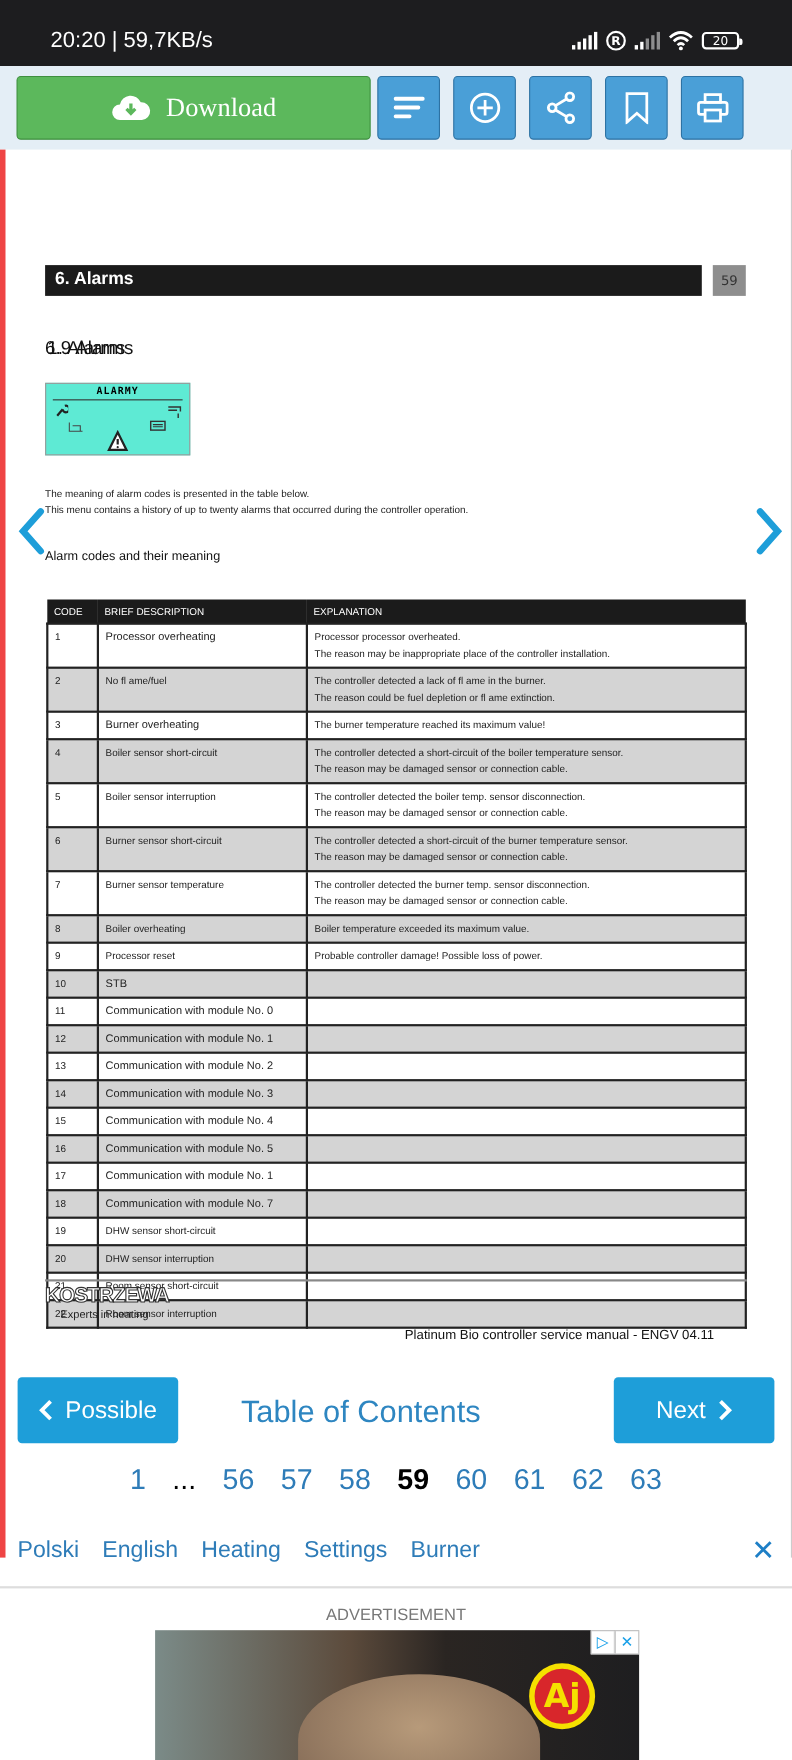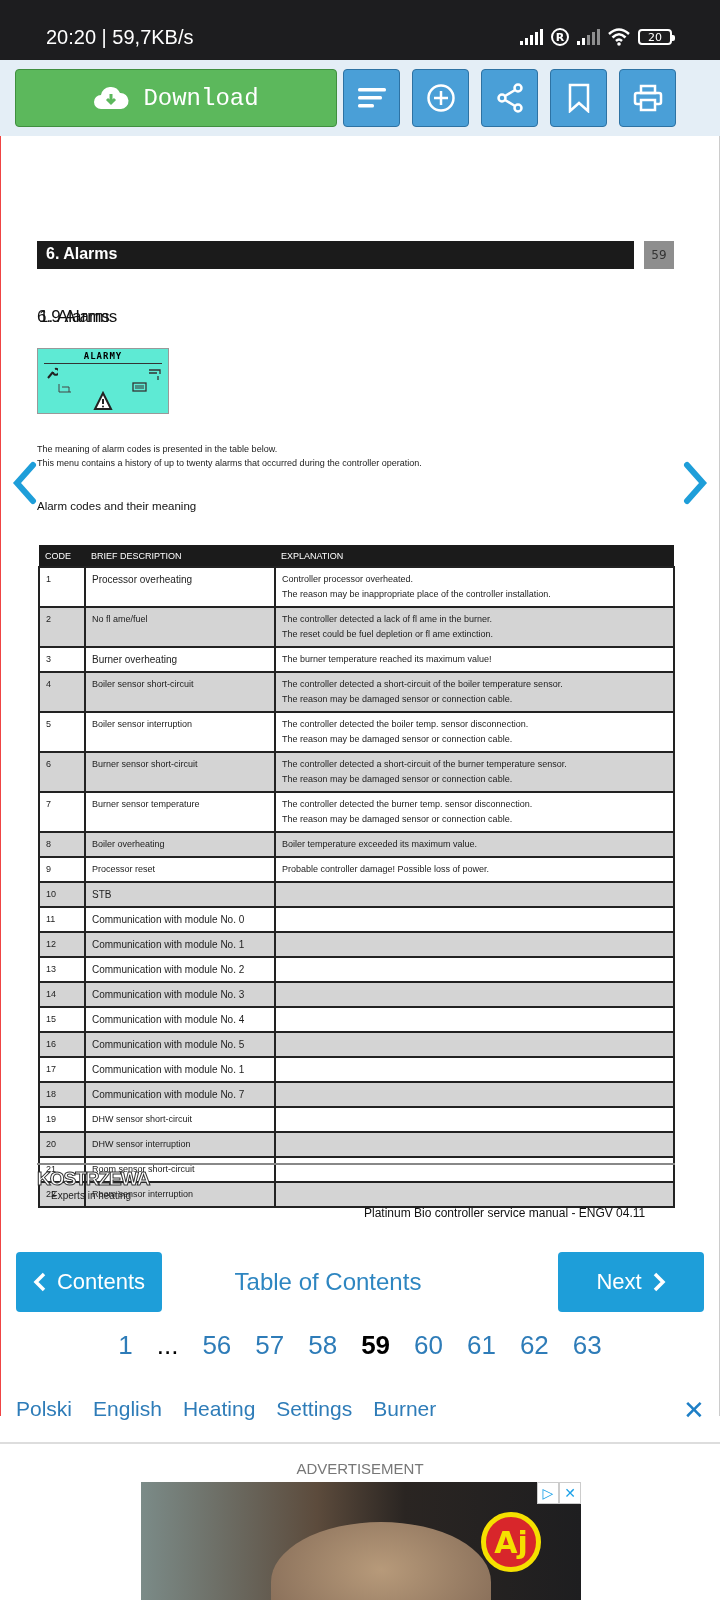--- a/index.html
+++ b/index.html
@@ -6,23 +6,23 @@
 html,body{width:720px;height:1600px;overflow:hidden;background:#fff;font-family:"DejaVu Sans",sans-serif}
 .statusbar{position:absolute;left:0;top:0;width:720px;height:60px;background:#1d1d1f;color:#fff}
 .status-left{position:absolute;left:46px;top:26px;font-size:20px;font-family:"Liberation Sans",sans-serif}
 .status-right{position:absolute;right:48px;top:28px;display:flex;align-items:center;gap:8px}
 .sig{display:flex;align-items:flex-end;gap:2px;height:16px}
 .sig i{display:block;width:3px;background:#fff}
 .rmark{width:18px;height:18px;border:2px solid #fff;border-radius:50%;font-size:11px;font-weight:bold;display:flex;align-items:center;justify-content:center;color:#fff}
 .batt{width:34px;height:16px;border:2px solid #fff;border-radius:4px;font-size:11px;color:#fff;display:flex;align-items:center;justify-content:center;position:relative}
 .batt:after{content:"";position:absolute;right:-5px;top:4px;width:3px;height:6px;background:#fff;border-radius:0 2px 2px 0}
 .toolbar{position:absolute;left:0;top:60px;width:720px;height:76px;background:#e4eef6}
-.dl-btn{position:absolute;left:15px;top:9px;width:322px;height:58px;background:#5cb85c;border:1px solid #3f8f3f;border-radius:4px;color:#fff;display:flex;align-items:center;justify-content:center;gap:14px;font-size:24px;font-family:Liberation Mono, monospace}
+.dl-btn{position:absolute;left:15px;top:9px;width:322px;height:58px;background:#5cb85c;border:1px solid #3f8f3f;border-radius:4px;color:#fff;display:flex;align-items:center;justify-content:center;gap:14px;font-size:24px;font-family:Liberation Serif, serif}
 .tb{position:absolute;top:9px;width:57px;height:58px;background:#4a9fd7;border:1px solid #2d72a3;border-radius:4px;display:flex;align-items:center;justify-content:center}
-.page{position:absolute;left:0;top:136px;width:720px;height:1280px;border-left:1px solid #ef4444;border-right:1px solid #ccc}
+.page{position:absolute;left:0;top:136px;width:720px;height:1280px;border-left:5px solid #ef4444;border-right:1px solid #ccc}
 .sec-bar{position:absolute;left:36px;top:105px;width:597px;height:28px;background:#1b1b1b;color:#fff;font-size:16px;font-weight:bold;padding:4px 9px;font-family:"Liberation Sans",sans-serif}
 .sec-num{position:absolute;left:643px;top:105px;width:30px;height:28px;background:#8e8e8e;color:#333;font-size:12px;display:flex;align-items:center;justify-content:center}
 .h2{position:absolute;left:36px;top:171px;font-size:17px;font-family:"Liberation Sans",sans-serif;color:#111}
 .h2 span{position:absolute;left:0;top:0;white-space:nowrap}
 .lcd{position:absolute;left:36px;top:212px;width:132px;height:66px;background:#5eead4;border:1px solid #999}
 .lcd-title{position:absolute;left:0;right:0;top:2px;text-align:center;font-size:9px;font-weight:bold;font-family:"DejaVu Sans Mono",monospace;letter-spacing:1px}
 .lcd-line{position:absolute;left:6px;right:6px;top:14px;height:1px;background:#333}
 .para{position:absolute;left:36px;top:306px;font-size:9px;color:#222;line-height:14px;font-family:"Liberation Sans",sans-serif}
 .h3{position:absolute;left:36px;top:364px;font-size:11.5px;color:#111;font-family:"Liberation Sans",sans-serif}
 .arrow-l{position:absolute;left:8px;top:325px}
@@ -33,21 +33,21 @@
 tr.alt td{background:#d4d4d4}
 td.c1{width:46px}
 td.c2{width:190px}
 tr.big td.c2{font-size:10px}
 .footer-rule{position:absolute;left:36px;top:1027px;width:638px;height:2px;background:#888}
 .logo{position:absolute;left:36px;top:1032px;font-family:"Liberation Sans",sans-serif}
 .logo-name{font-size:19px;font-weight:bold;letter-spacing:-1px;color:#fff;-webkit-text-stroke:1px #333}
 .logo-sub{font-size:10px;color:#222;margin-left:14px}
 .manual-title{position:absolute;left:363px;top:1070px;font-size:12px;color:#111;font-family:"Liberation Sans",sans-serif}
 .nav-btn{position:absolute;top:1252px;height:60px;background:#1e9ed9;border-radius:4px;color:#fff;font-size:22px;display:flex;align-items:center;justify-content:center;gap:10px;font-family:"Liberation Sans",sans-serif}
-.toc{position:absolute;left:0;width:656px;top:1268px;text-align:center;color:#2e86c1;font-size:24px;font-family:"Liberation Sans",sans-serif}
+.toc{position:absolute;left:0;width:656px;top:1268px;text-align:center;color:#2e86c1;font-size:28px;font-family:"Liberation Sans",sans-serif}
 .pager{position:absolute;top:1330px;left:0;width:720px;display:flex;justify-content:center;gap:0;font-size:26px;font-family:"Liberation Sans",sans-serif}
 .pager span{display:inline-block;padding:0 12px;color:#2e7cb8}
 .pager span.cur{color:#000;font-weight:bold}
 .pager span.ell{color:#000}
 .langs{position:absolute;top:1397px;left:16px;display:flex;gap:21px;font-size:21px;color:#2e7cb8;font-family:"Liberation Sans",sans-serif}
 .close-x{position:absolute;left:683px;top:1395px;font-size:26px;color:#1e7fc6;font-weight:bold}
 .sep{position:absolute;top:1442px;left:0;width:720px;height:2px;background:#ddd}
 .ad-label{position:absolute;top:1460px;left:0;width:720px;text-align:center;font-size:15px;color:#777;font-family:"Liberation Sans",sans-serif}
 .ad{position:absolute;left:141px;top:1482px;width:440px;height:118px;background:linear-gradient(90deg,#7b8b88 0%,#5c4b3c 40%,#2a2522 60%,#1e1e20 100%);overflow:hidden}
 .ad-person{position:absolute;left:130px;top:40px;width:220px;height:120px;border-radius:50% 50% 0 0;background:radial-gradient(ellipse at 50% 40%,#b79a7a,#7e6552)}
@@ -173,30 +173,30 @@
         <th>CODE</th>
         <th>BRIEF DESCRIPTION</th>
         <th>EXPLANATION</th>
       </tr>
     </thead>
     <tbody id="alarm-rows">
         <tr class="big">
           <td class="c1">1</td>
           <td class="c2">Processor overheating</td>
           <td class="c3">
-            <div>Controller processor overheated.</div>
+            <div>Processor processor overheated.</div>
             <div>The reason may be inappropriate place of the controller installation.</div>
           </td>
         </tr>
         <tr class="alt">
           <td class="c1">2</td>
           <td class="c2">No fl ame/fuel</td>
           <td class="c3">
             <div>The controller detected a lack of fl ame in the burner.</div>
-            <div>The reset could be fuel depletion or fl ame extinction.</div>
+            <div>The reason could be fuel depletion or fl ame extinction.</div>
           </td>
         </tr>
         <tr class="big">
           <td class="c1">3</td>
           <td class="c2">Burner overheating</td>
           <td class="c3">
             <div>The burner temperature reached its maximum value!</div>
           </td>
         </tr>
         <tr class="alt">
@@ -351,21 +351,21 @@
     </svg>
   <svg class="arrow-r" width="30" height="44" viewBox="0 0 30 44">
       <path d="M6 4 L22 22 L6 40" stroke="#1e9ed9" stroke-width="6" fill="none" stroke-linecap="round"></path>
     </svg>
 </div>
 
 <div class="nav-btn" style="left:16px;width:146px">
   <svg width="14" height="20" viewBox="0 0 14 20">
       <path d="M11 2 L3 10 L11 18" stroke="#fff" stroke-width="3.5" fill="none"></path>
     </svg>
-  <span>Contents</span>
+  <span>Possible</span>
 </div>
 <div class="toc">Table of Contents</div>
 <div class="nav-btn" style="left:558px;width:146px">
   <span>Next</span>
   <svg width="14" height="20" viewBox="0 0 14 20">
       <path d="M3 2 L11 10 L3 18" stroke="#fff" stroke-width="3.5" fill="none"></path>
     </svg>
 </div>
 
 <div class="pager" id="pager">

